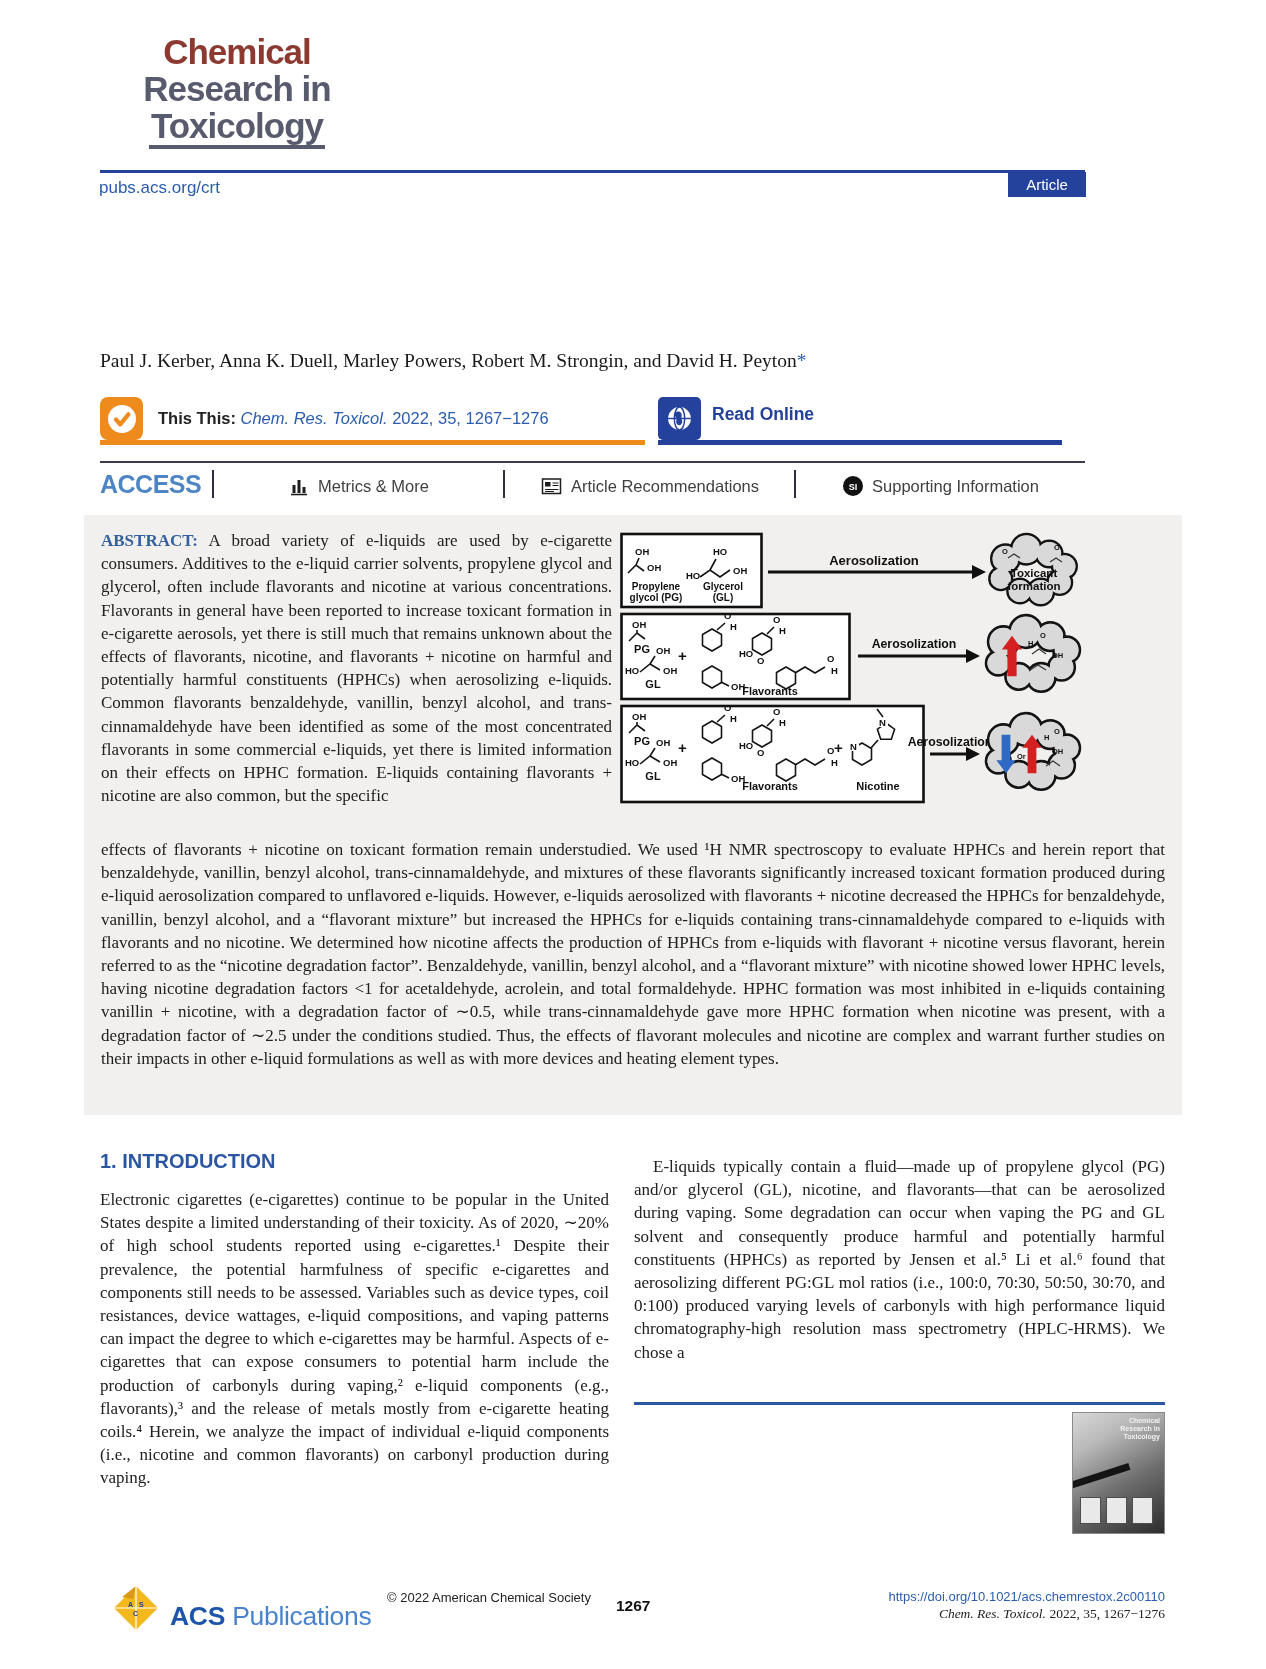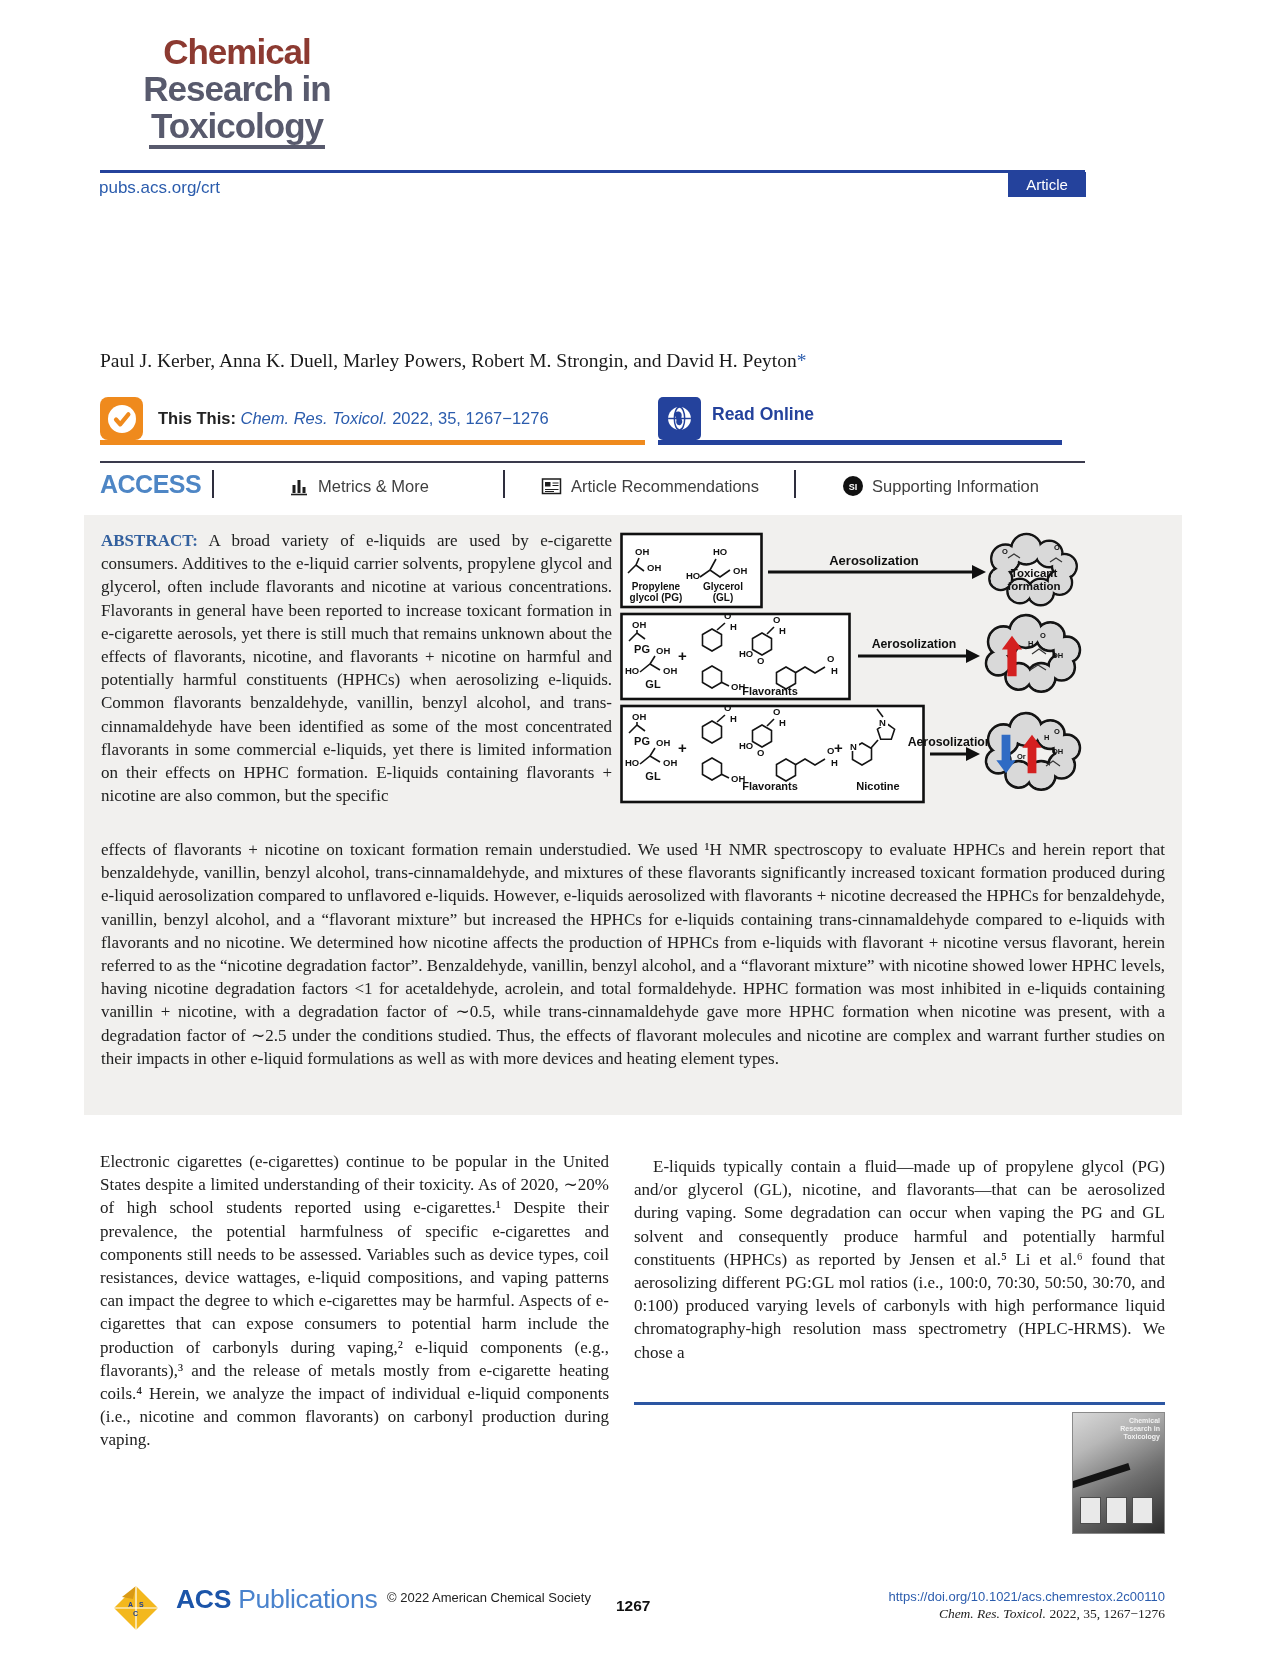--- a/index.html
+++ b/index.html
@@ -74,21 +74,21 @@
   .dates .lab{color:#2c56a2;font-weight:bold;width:108px}
   .thumb{position:absolute;left:1072px;top:1412px;width:93px;height:122px;border:1px solid #8a8a8a;overflow:hidden;
          background:linear-gradient(150deg,#d9d9d9 0%,#b8b8b8 25%,#6f6f6f 58%,#2c2c2c 100%)}
   .thumb .tl{position:absolute;right:4px;top:4px;text-align:right;font-family:"Liberation Sans",sans-serif;
              font-weight:bold;font-size:7px;line-height:8px;color:#f2f2f2}
   .thumb .diag{position:absolute;left:-8px;top:60px;width:66px;height:7px;background:#141414;transform:rotate(-18deg)}
   .thumb .cards{position:absolute;left:7px;bottom:9px;display:flex;gap:5px}
   .thumb .card{width:21px;height:27px;background:#e9e9e9;border:1px solid #4d4d4d}
 
   
-  .acslogo{position:absolute;left:112px;top:1584px;display:flex;align-items:flex-start;gap:16px}
+  .acslogo{position:absolute;left:112px;top:1584px;display:flex;align-items:flex-end;gap:10px}
   .acslogo .t{font-family:"Liberation Sans",sans-serif;font-size:26.5px;letter-spacing:-0.3px}
   .acs1{color:#1c55a9;font-weight:bold}
   .acs2{color:#4a83cd}
   .copyright{position:absolute;left:387px;top:1590px;font:13px "Liberation Sans",sans-serif;color:#222}
   .pageno{position:absolute;left:616px;top:1597px;font-family:"Liberation Sans",sans-serif;font-weight:bold;
           font-size:15.5px;color:#111}
   .doiblock{position:absolute;left:880px;top:1588px;width:285px;text-align:right;
             font-family:"Liberation Sans",sans-serif;font-size:13px;line-height:17px}
   .doi{color:#2b5cad;cursor:pointer}
   .jc{font-family:"Liberation Serif",serif;font-size:13.5px;color:#222}
@@ -340,20 +340,21 @@
           <path d="M426,238 l7,-5 l7,5" stroke="#333" stroke-width="1.2" fill="none"></path>
           <text class="mini" x="432" y="226">OH</text>
         </g>
       </svg>
     </div>
 
     <div class="abs-full">effects of flavorants + nicotine on toxicant formation remain understudied. We used ¹H NMR spectroscopy to evaluate HPHCs and herein report that benzaldehyde, vanillin, benzyl alcohol, trans-cinnamaldehyde, and mixtures of these flavorants significantly increased toxicant formation produced during e-liquid aerosolization compared to unflavored e-liquids. However, e-liquids aerosolized with flavorants + nicotine decreased the HPHCs for benzaldehyde, vanillin, benzyl alcohol, and a “flavorant mixture” but increased the HPHCs for e-liquids containing trans-cinnamaldehyde compared to e-liquids with flavorants and no nicotine. We determined how nicotine affects the production of HPHCs from e-liquids with flavorant + nicotine versus flavorant, herein referred to as the “nicotine degradation factor”. Benzaldehyde, vanillin, benzyl alcohol, and a “flavorant mixture” with nicotine showed lower HPHC levels, having nicotine degradation factors &lt;1 for acetaldehyde, acrolein, and total formaldehyde. HPHC formation was most inhibited in e-liquids containing vanillin + nicotine, with a degradation factor of ∼0.5, while trans-cinnamaldehyde gave more HPHC formation when nicotine was present, with a degradation factor of ∼2.5 under the conditions studied. Thus, the effects of flavorant molecules and nicotine are complex and warrant further studies on their impacts in other e-liquid formulations as well as with more devices and heating element types.</div>
   </div>
 
   <div class="col1">
+    <h2 class="h-intro">1. INTRODUCTION</h2>
     <p class="para">Electronic cigarettes (e-cigarettes) continue to be popular in the United States despite a limited understanding of their toxicity. As of 2020, ∼20% of high school students reported using e-cigarettes.¹ Despite their prevalence, the potential harmfulness of specific e-cigarettes and components still needs to be assessed. Variables such as device types, coil resistances, device wattages, e-liquid compositions, and vaping patterns can impact the degree to which e-cigarettes may be harmful. Aspects of e-cigarettes that can expose consumers to potential harm include the production of carbonyls during vaping,² e-liquid components (e.g., flavorants),³ and the release of metals mostly from e-cigarette heating coils.⁴ Herein, we analyze the impact of individual e-liquid components (i.e., nicotine and common flavorants) on carbonyl production during vaping.</p>
   </div>
   <div class="col2">
     <p class="para">E-liquids typically contain a fluid—made up of propylene glycol (PG) and/or glycerol (GL), nicotine, and flavorants—that can be aerosolized during vaping. Some degradation can occur when vaping the PG and GL solvent and consequently produce harmful and potentially harmful constituents (HPHCs) as reported by Jensen et al.⁵ Li et al.⁶ found that aerosolizing different PG:GL mol ratios (i.e., 100:0, 70:30, 50:50, 30:70, and 0:100) produced varying levels of carbonyls with high performance liquid chromatography-high resolution mass spectrometry (HPLC-HRMS). We chose a</p>
   </div>
 
   <div class="recv-rule"></div>
   <div class="thumb">
     <div class="tl">
       <div>Chemical</div>

